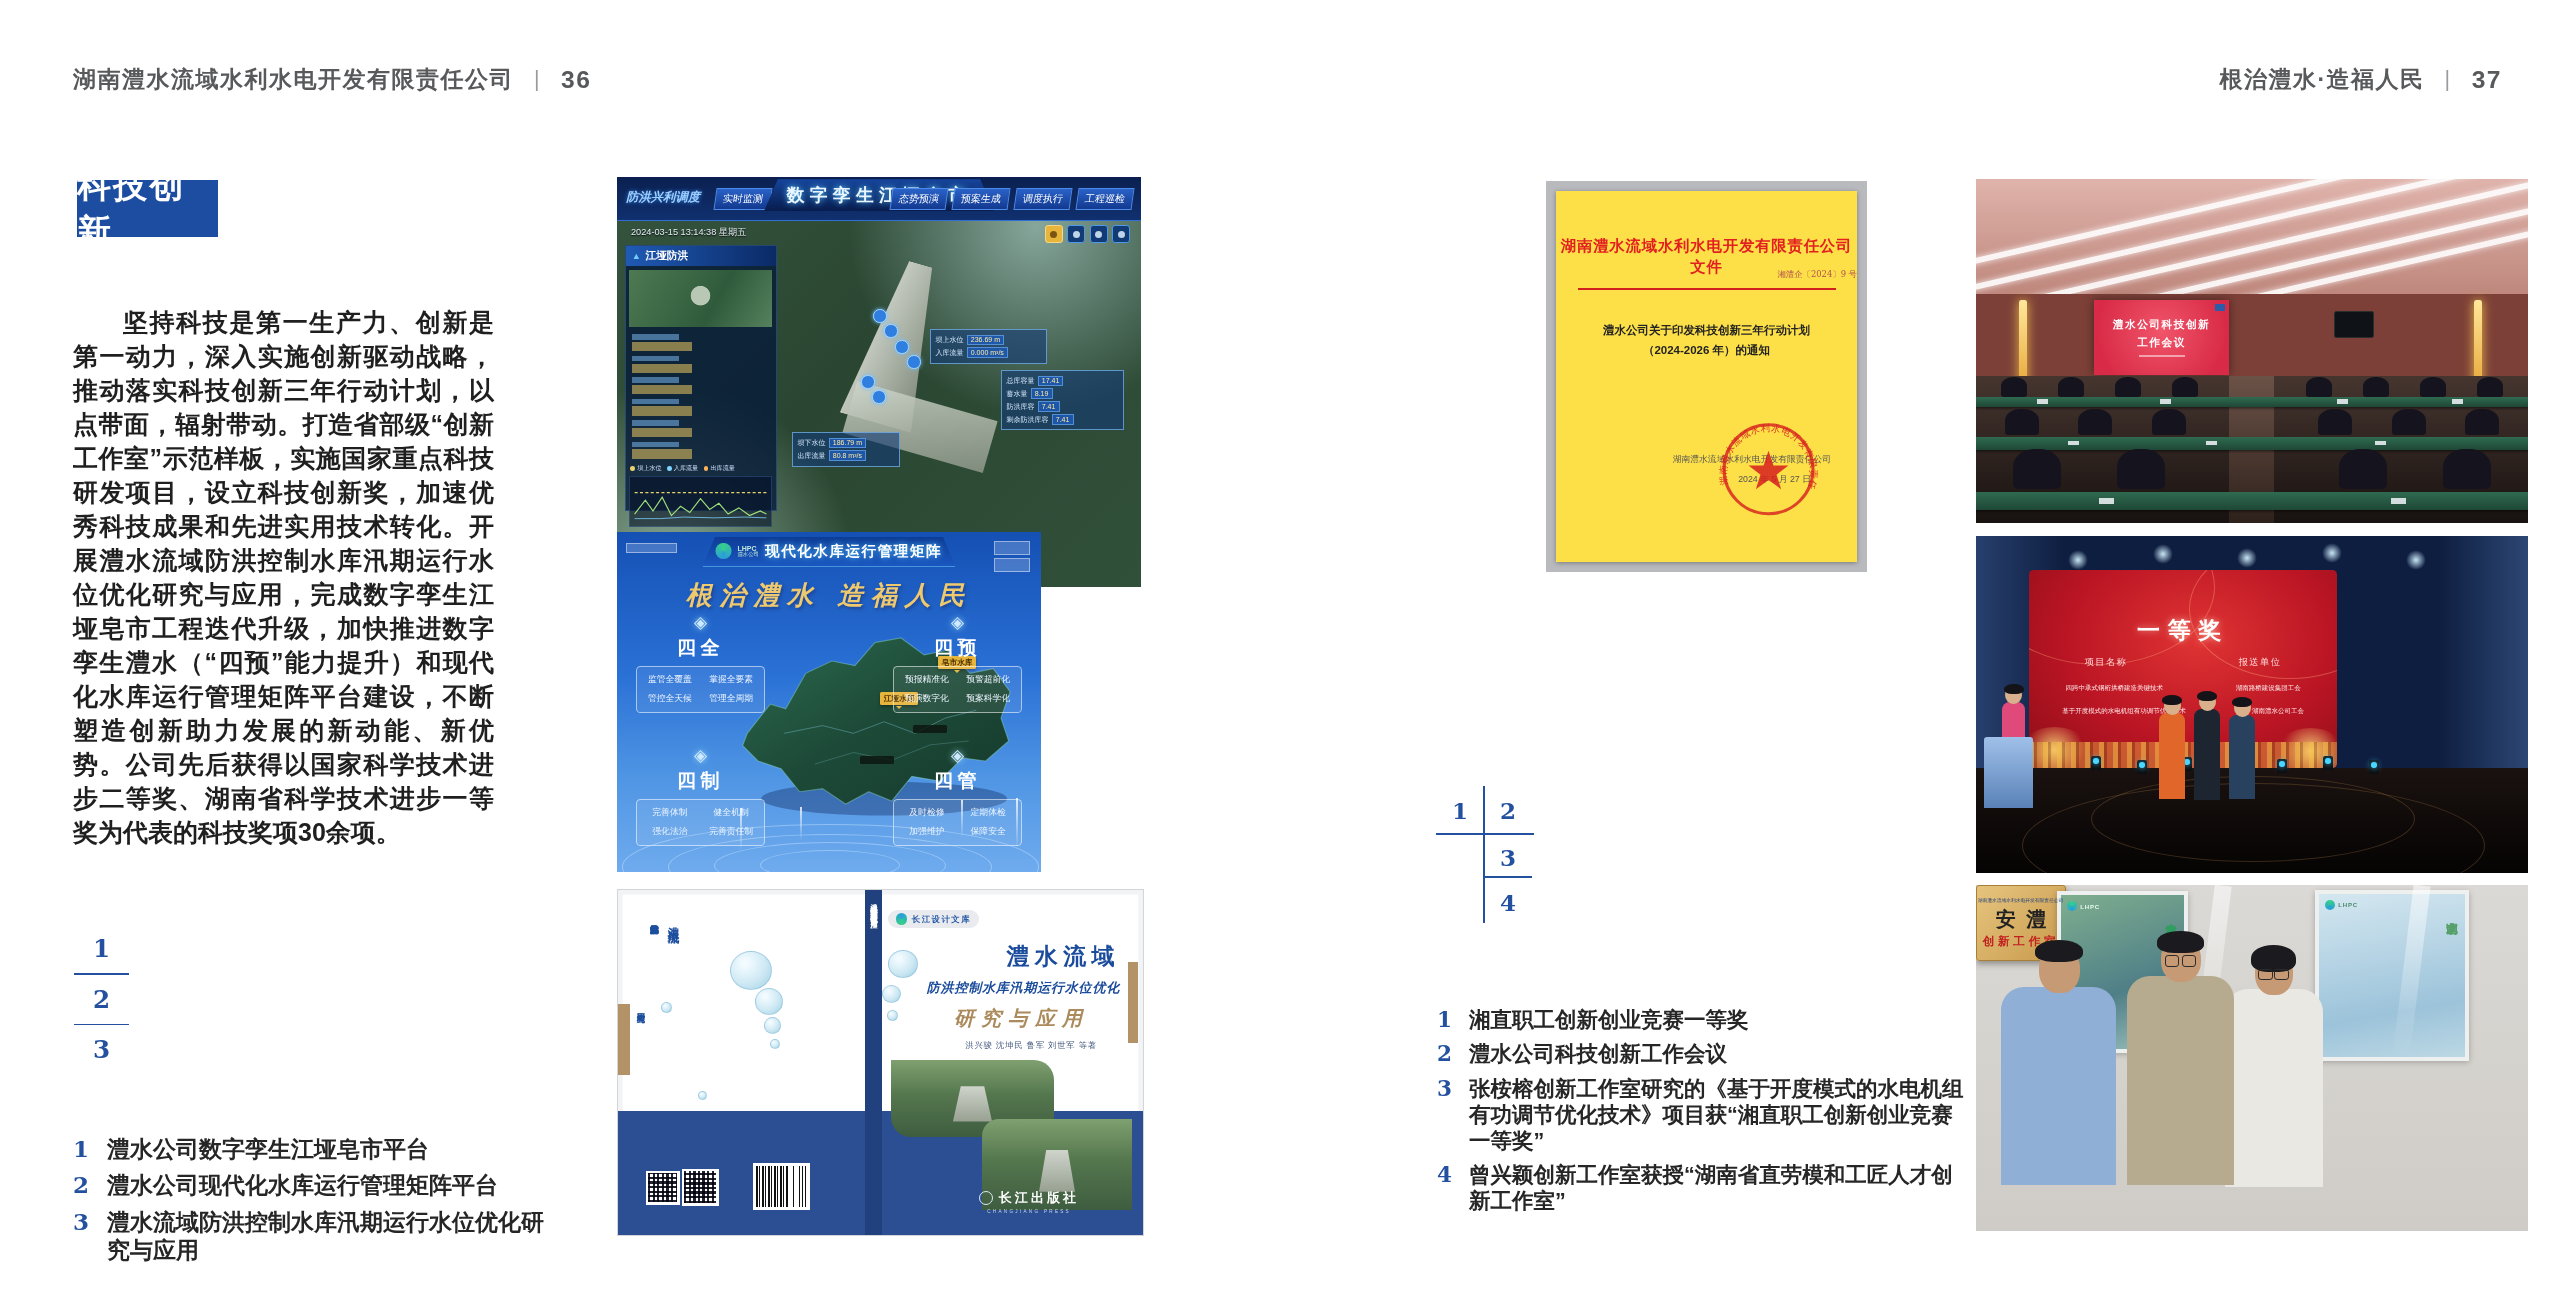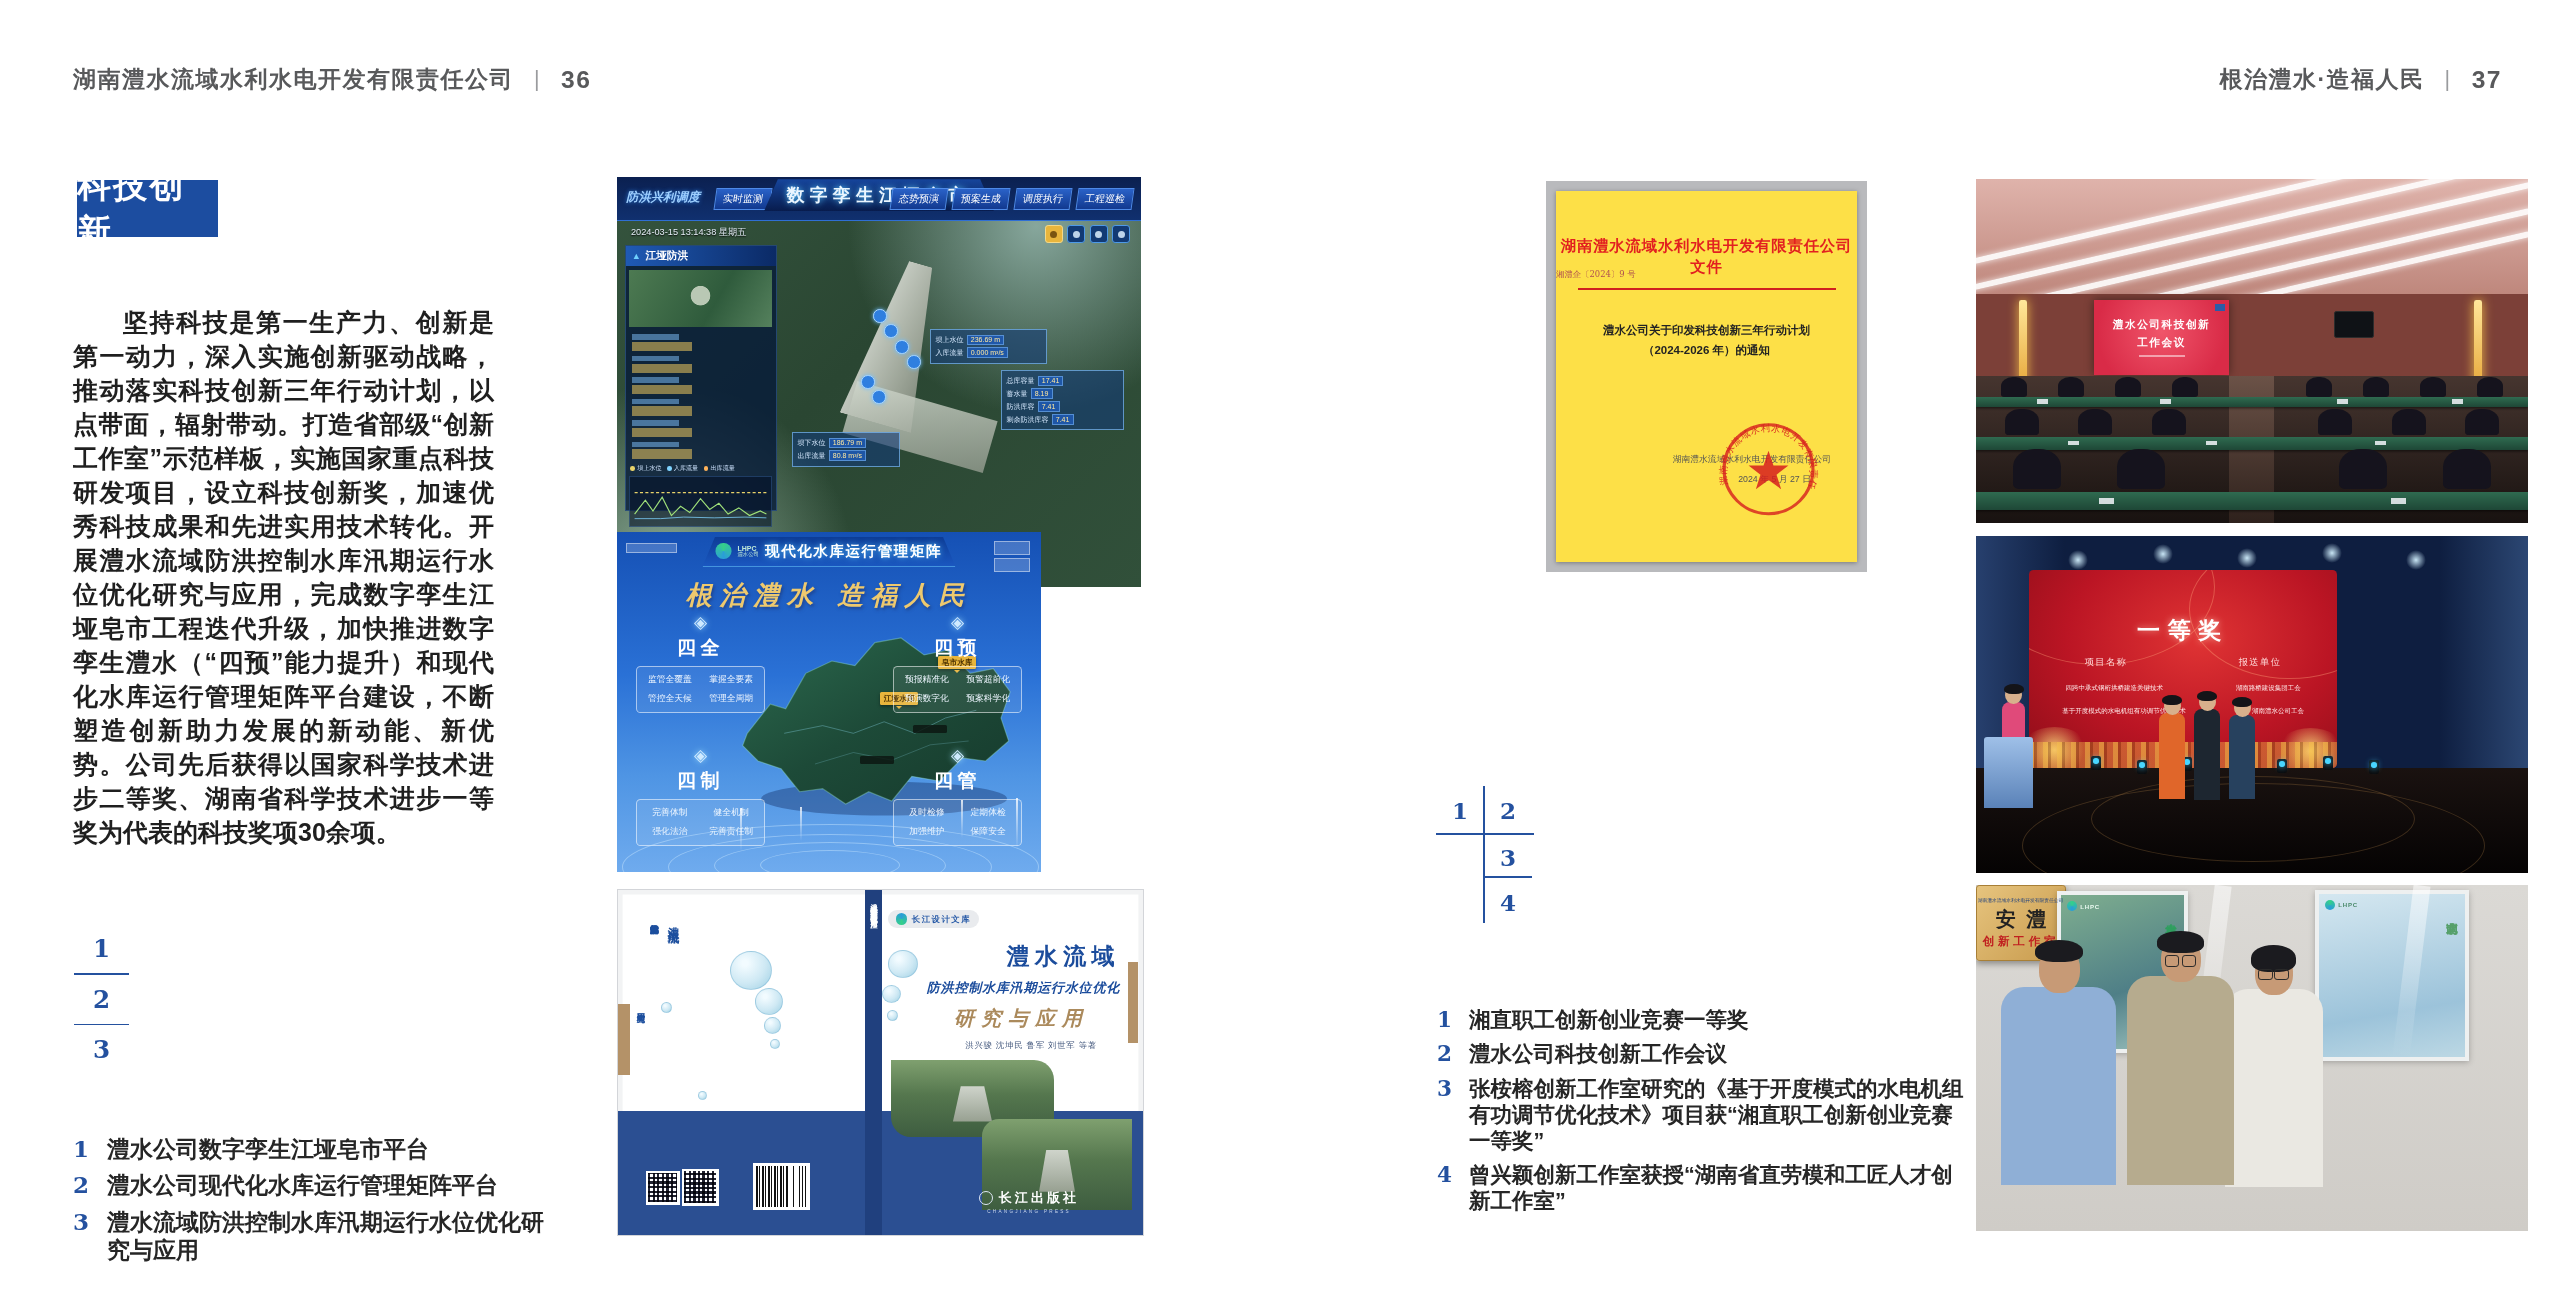--- a/index.html
+++ b/index.html
@@ -111,21 +111,21 @@
   .bk-pub{left:361px; top:299px; display:flex; flex-direction:column; align-items:center; gap:1.5px;}
   .bk-pub .row{display:flex; align-items:center; gap:5.4px;}
   .bk-pub i{width:12.3px;height:12.3px;border-radius:50%;border:1.5px solid #dfe8f6;}
   .bk-pub b{color:#fff; font-size:13px; letter-spacing:3.1px; font-family:"DejaVu Serif", serif;}
   .bk-pub span{color:#c9d6ec; font-size:4.6px; letter-spacing:2.3px;}
   .bk-tan{background:#b49268;}
   
   .doc{left:1546px; top:181px; width:321px; height:391px; background:#b9babd; padding:10px; box-sizing:border-box;}
   .doc-page{width:100%; height:100%; background:#fde047; box-shadow:0 0.8px 4.6px rgba(0,0,0,.35); position:relative; overflow:hidden;}
   .doc-h{left:0; right:0; top:45px; text-align:center; font-size:15.4px; font-weight:bold; color:#e22020; letter-spacing:0.8px;}
-  .doc-no{left:0; right:12px; top:78px; text-align:left; font-size:8.4px; color:#b05050; font-family:"DejaVu Serif", serif;}
+  .doc-no{left:0; right:0; top:78px; text-align:right; font-size:8.4px; color:#b05050; font-family:"DejaVu Serif", serif;}
   .doc-rule{left:21.5px; right:21.5px; top:97px; height:1.5px; background:#d02020;}
   .doc-t{left:0; right:0; top:129px; text-align:center; font-size:11.5px; font-weight:bold; color:#232323; line-height:20px;}
   .doc-b{left:28px; right:28px; top:184px; font-size:8.8px; color:#555; line-height:17.7px; font-family:"DejaVu Serif", serif;}
   .doc-b .ind{text-indent:2em;}
   .doc-sig{right:26px; top:263px; font-size:8.8px; color:#555; font-family:"DejaVu Serif", serif;}
   .doc-date{right:46px; top:283px; font-size:8.8px; color:#555; font-family:Liberation Sans, sans-serif;}
   .doc-seal{right:31px; top:220px; width:115px; height:115px;}
   
   .meet{left:1976px; top:179px; width:552px; height:344px; background:#6e3a34;}
   .mt-ceil{left:0; top:0; width:552px; height:129px; background:linear-gradient(#dfb3ab,#bb8277); overflow:hidden;}

